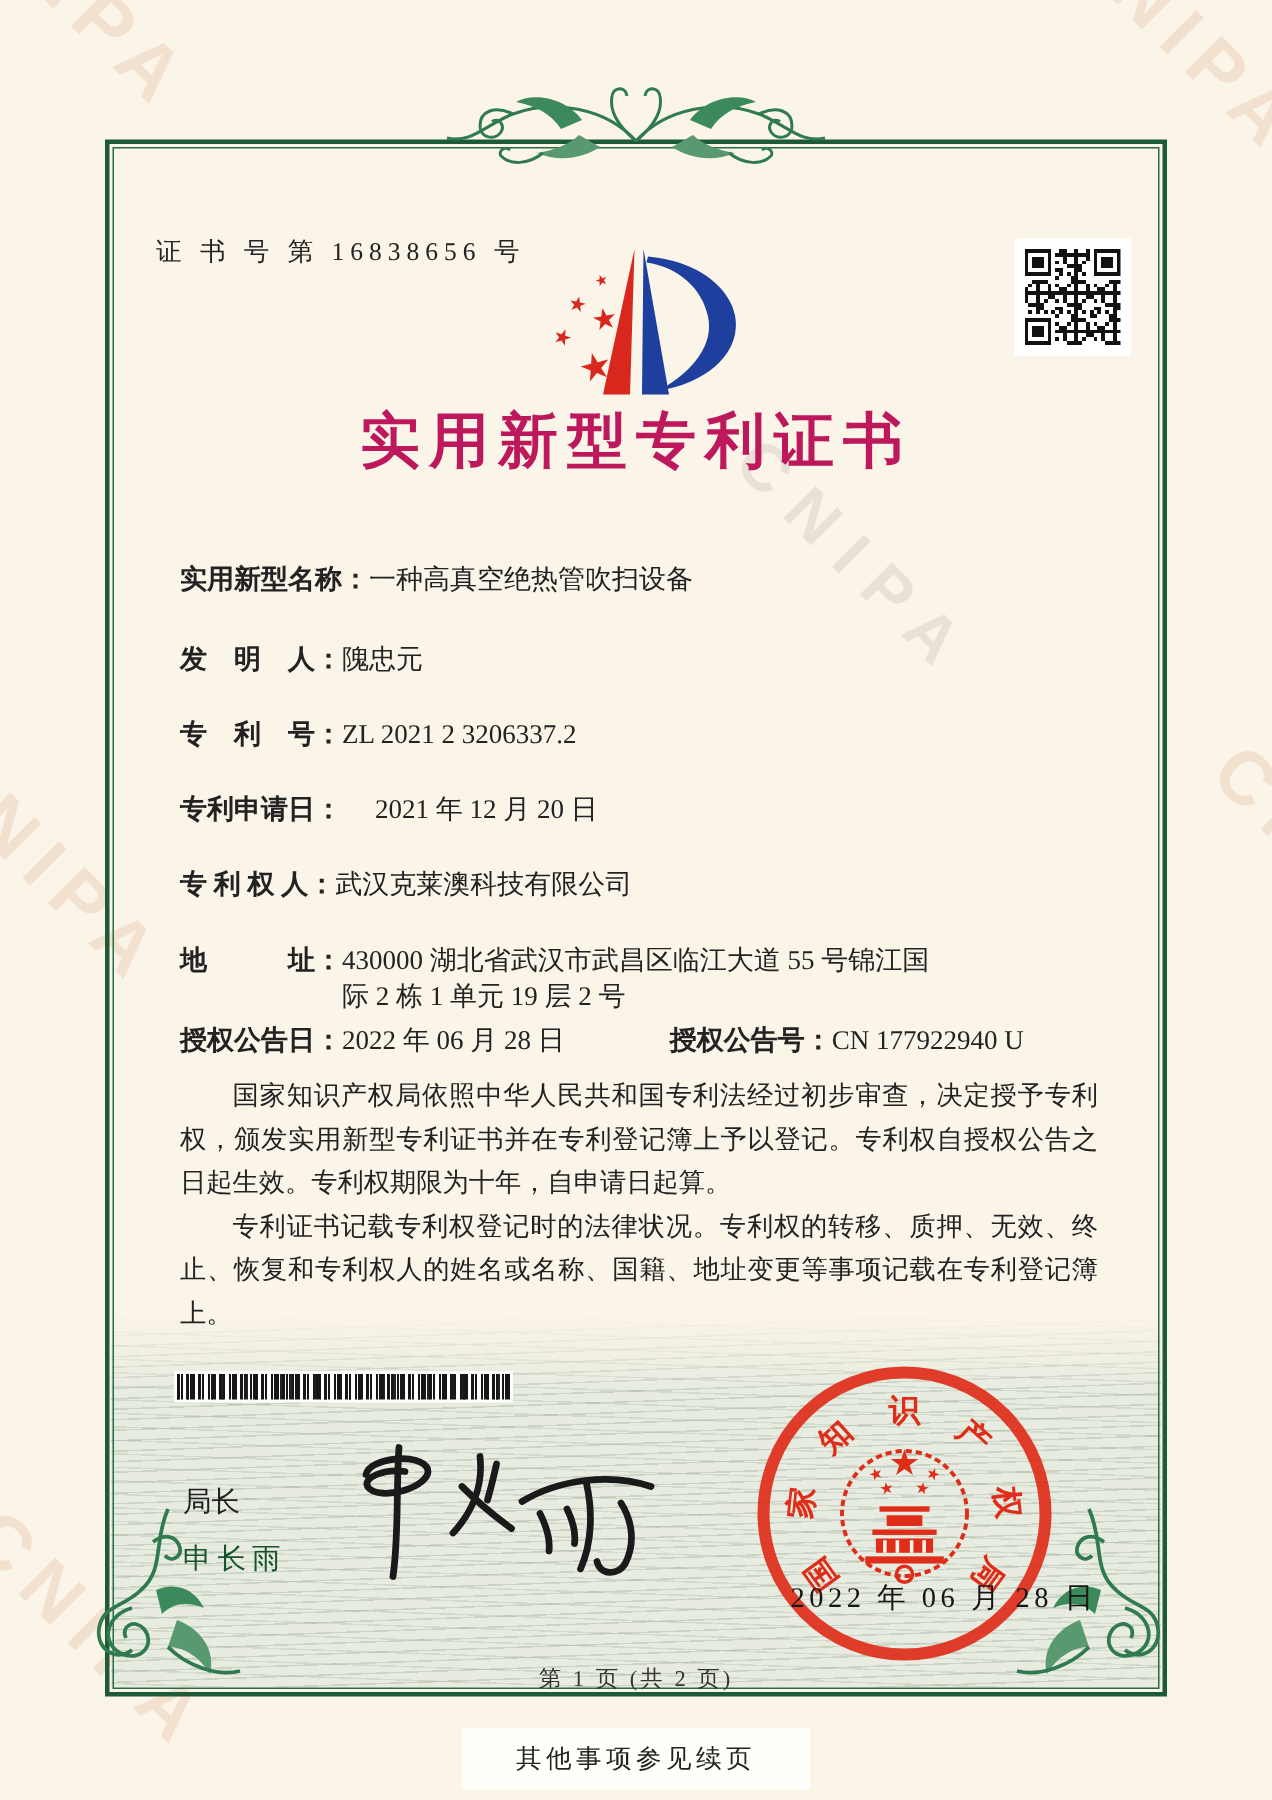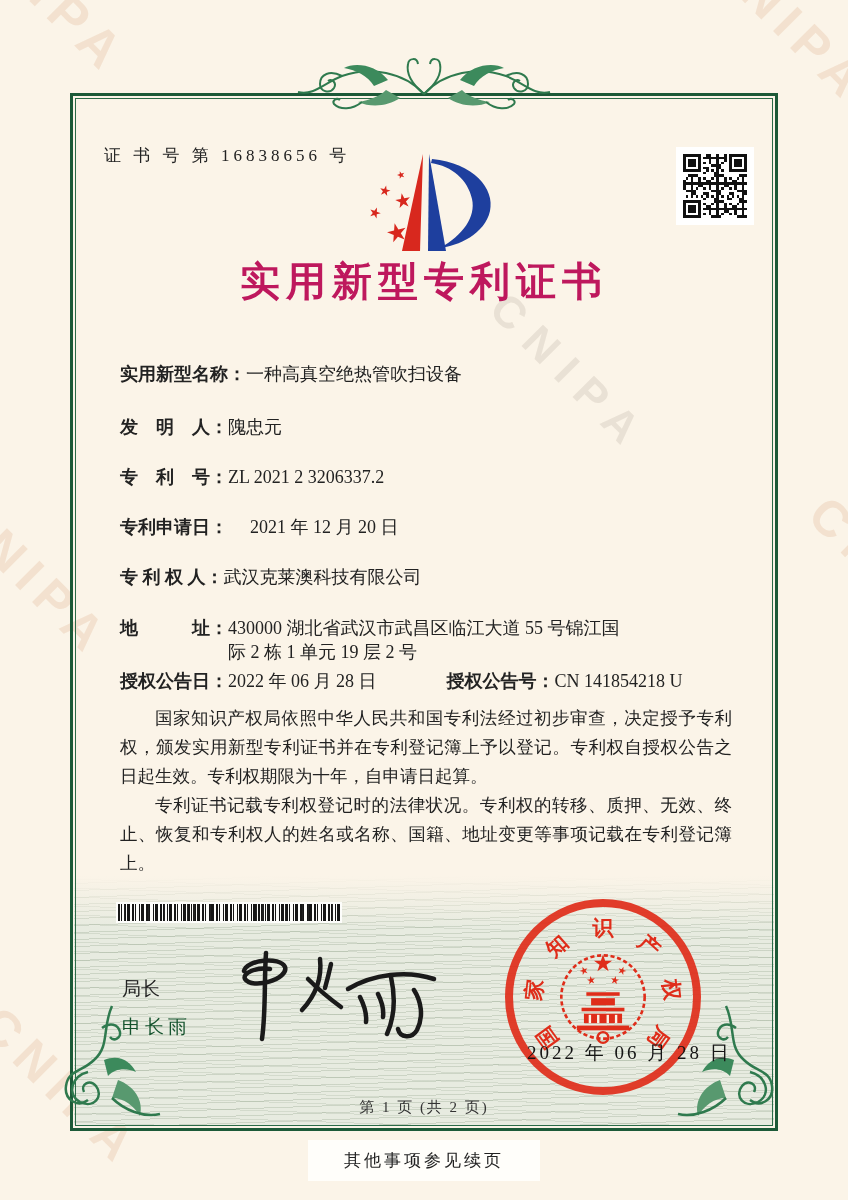--- a/index.html
+++ b/index.html
@@ -30,21 +30,21 @@
   .border-outer{position:absolute;left:70px;top:93px;width:702px;height:1032px;
         border:3px solid #1c5a38;z-index:3;}
   .border-inner{position:absolute;left:2px;top:2px;right:2px;bottom:2px;
         border:1px solid #2a6b47;}
 
   .orn{position:absolute;z-index:4;}
   .orn-top{left:292px;top:54px;}
   .orn-bl{left:58px;top:1002px;}
   .orn-br{left:668px;top:1002px;transform:scaleX(-1);}
 
-  .content{position:absolute;left:0;top:4px;width:848px;height:1033px;z-index:5;}
+  .content{position:absolute;left:0;top:16px;width:848px;height:1033px;z-index:5;}
 
   .cert-no{position:absolute;left:104px;top:140px;font-size:17px;letter-spacing:4px;color:#222;}
 
   .logo{position:absolute;left:344px;top:144px;width:160px;height:112px;}
   .qr{position:absolute;left:676px;top:143px;width:78px;height:78px;background:#fff;
       display:flex;align-items:center;justify-content:center;}
   .qr svg{width:64px;height:64px;}
 
   .title{position:absolute;left:0;top:250px;width:848px;text-align:center;margin:0;
       font-size:40px;font-weight:700;letter-spacing:6px;color:#be185d;}
@@ -414,21 +414,21 @@
     </div>
     <div class="row r6">
       <span class="lbl">地　　　址：</span>
       <span class="val">430000 湖北省武汉市武昌区临江大道 55 号锦江国际 2 栋 1 单元 19 层 2 号</span>
     </div>
     <div class="row r7">
       <span class="lbl">授权公告日：</span>
       <span class="val">2022 年 06 月 28 日</span>
       <span class="cell2">
         <span class="lbl">授权公告号：</span>
-        <span class="val">CN 141854218 U</span>
+        <span class="val">CN 177922940 U</span>
       </span>
     </div>
 
     <div class="paras">
       <p>国家知识产权局依照中华人民共和国专利法经过初步审查，决定授予专利权，颁发实用新型专利证书并在专利登记簿上予以登记。专利权自授权公告之日起生效。专利权期限为十年，自申请日起算。</p>
       <p>专利证书记载专利权登记时的法律状况。专利权的转移、质押、无效、终止、恢复和专利权人的姓名或名称、国籍、地址变更等事项记载在专利登记簿上。</p>
     </div>
 
     <div class="barcode">
         <div class="barcode-bars"></div>

